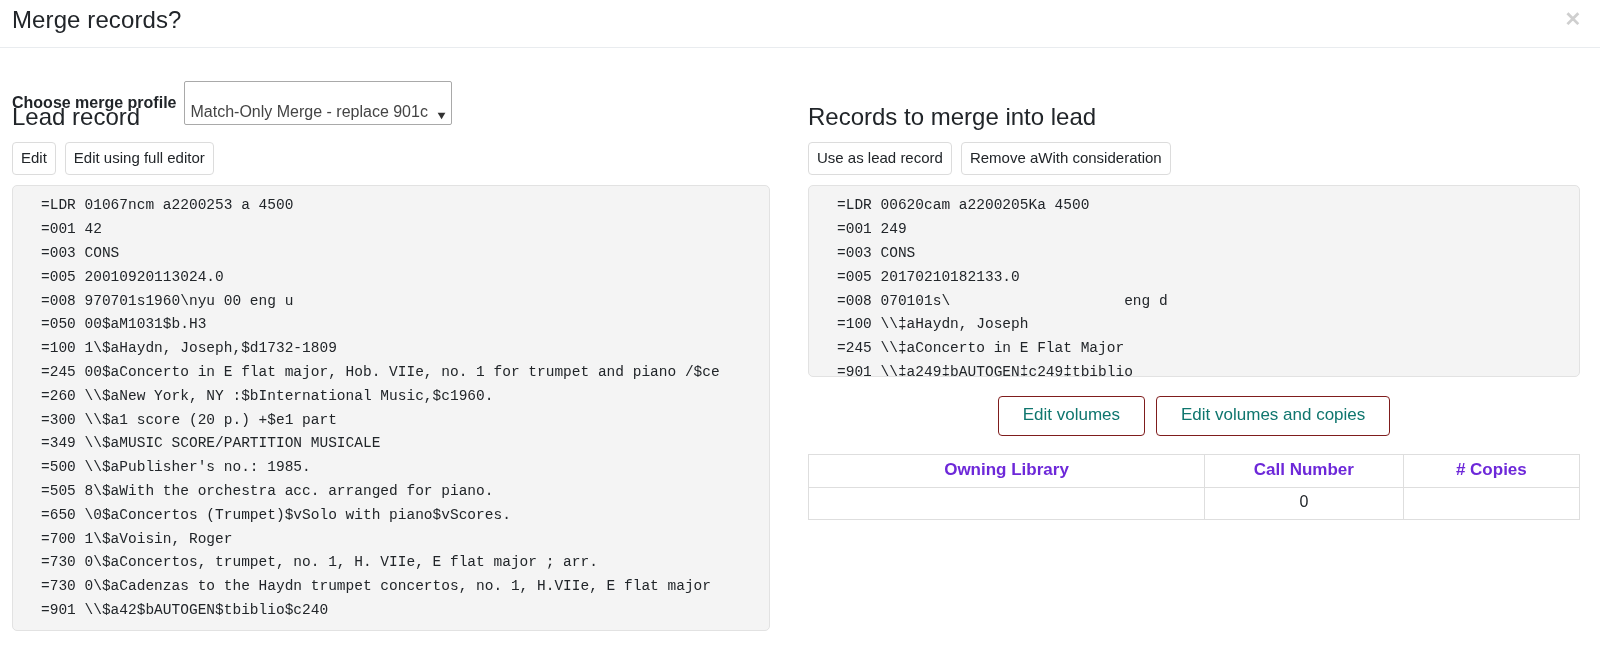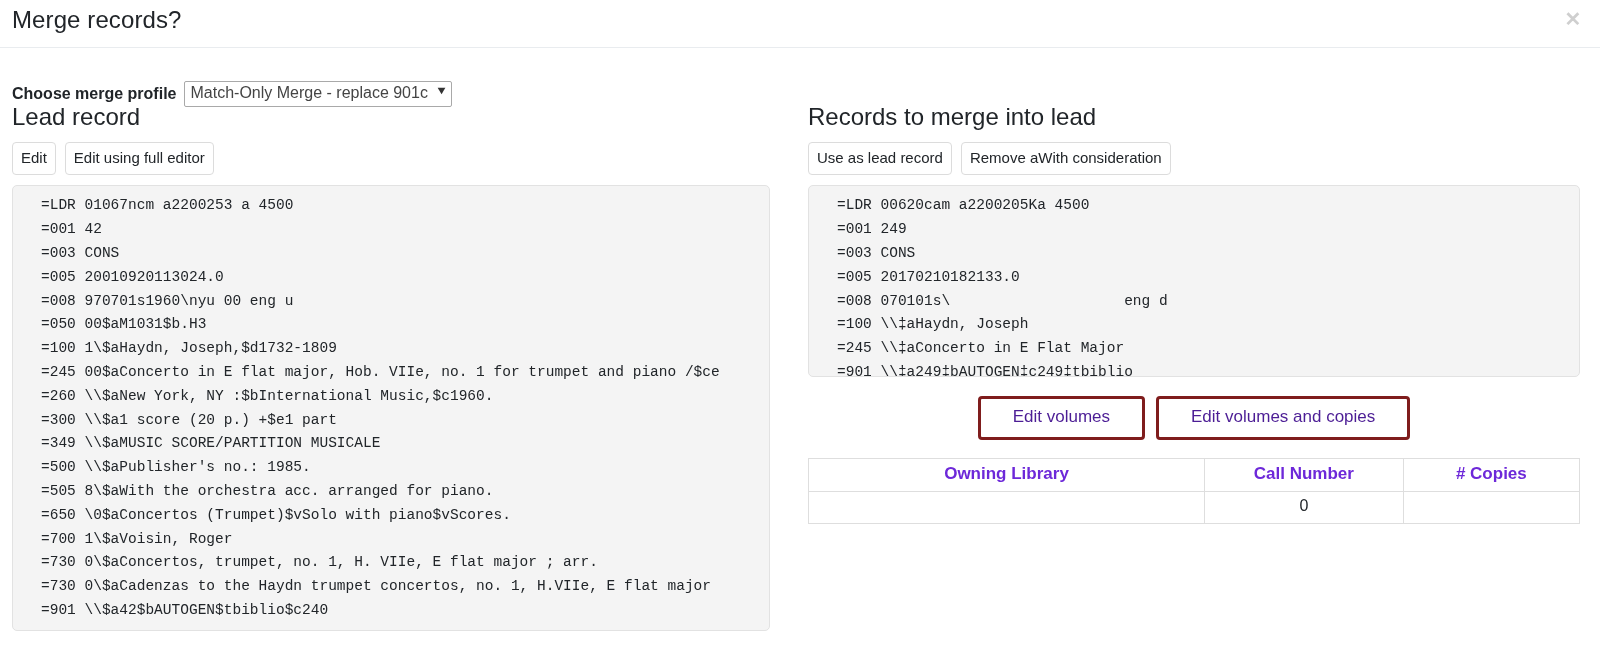--- a/index.html
+++ b/index.html
@@ -66,24 +66,24 @@
     margin-right: 8px;
   }
   .profile-select {
     font-family: "Liberation Sans", sans-serif;
     font-size: 16px;
     color: #444;
     background: #ffffff;
     border: 1px solid #a9a9a9;
     border-radius: 2px;
     padding: 2px 4px 3px 5px;
-    height: 26px;
+    height: 44px;
     box-sizing: border-box;
     display: inline-flex;
-    align-items: flex-start;
+    align-items: flex-end;
     cursor: pointer;
   }
   .profile-select .caret {
     font-size: 11px;
     margin-left: 8px;
     color: #333;
     transform: scaleX(1.2);
   }
 
   
@@ -147,25 +147,25 @@
   .vol-btn-row {
     display: flex;
     gap: 11px;
     justify-content: center;
     margin-top: 19px;
     margin-bottom: 18px;
   }
   .vol-btn {
     font-family: "Liberation Sans", sans-serif;
     font-size: 17px;
-    color: #4c1d95;
-    background: #ffffff;
-    border: 3px solid #7f1d1d;
+    color: #0f766e;
+    background: #ffffff;
+    border: 1px solid #7f1d1d;
     border-radius: 4px;
-    padding: 8px 32px 9px;
+    padding: 8px 24px 9px;
     cursor: pointer;
     line-height: 1.2;
     white-space: nowrap;
   }
 
   
   .copies-table {
     width: 100%;
     border-collapse: collapse;
     table-layout: fixed;

